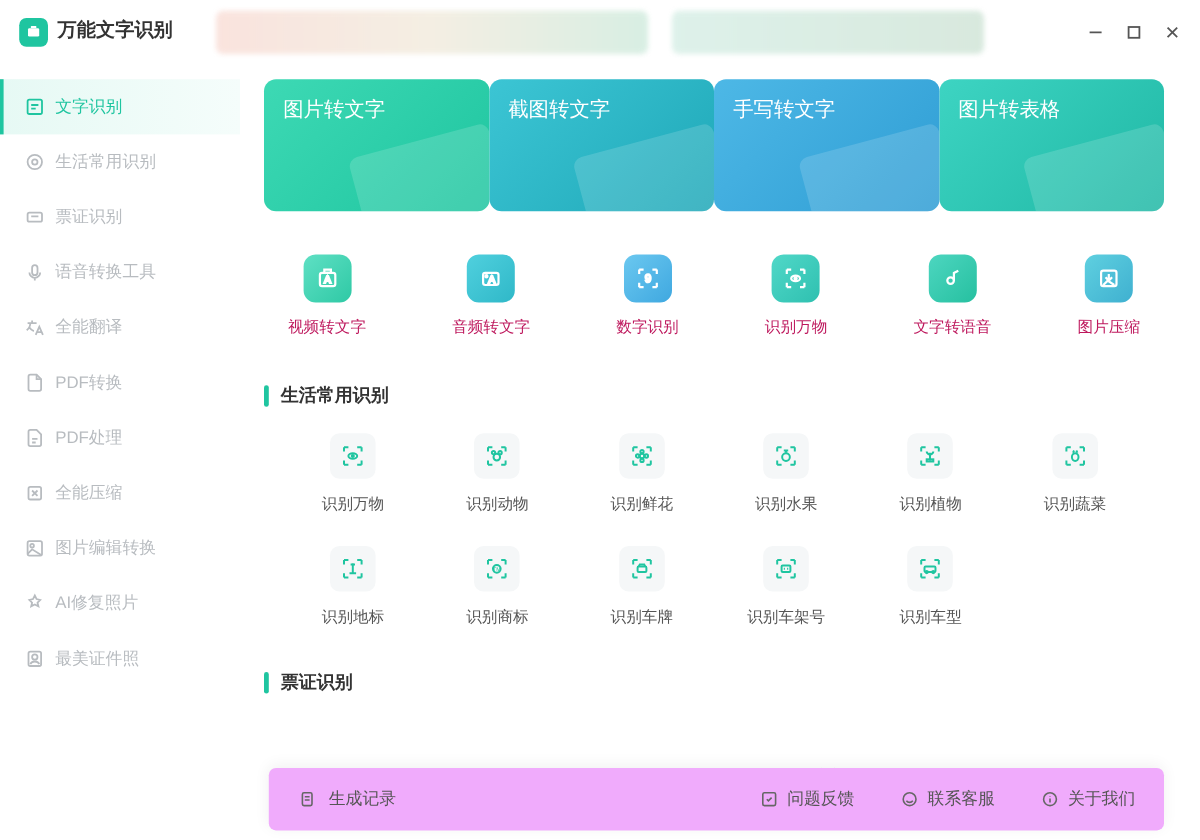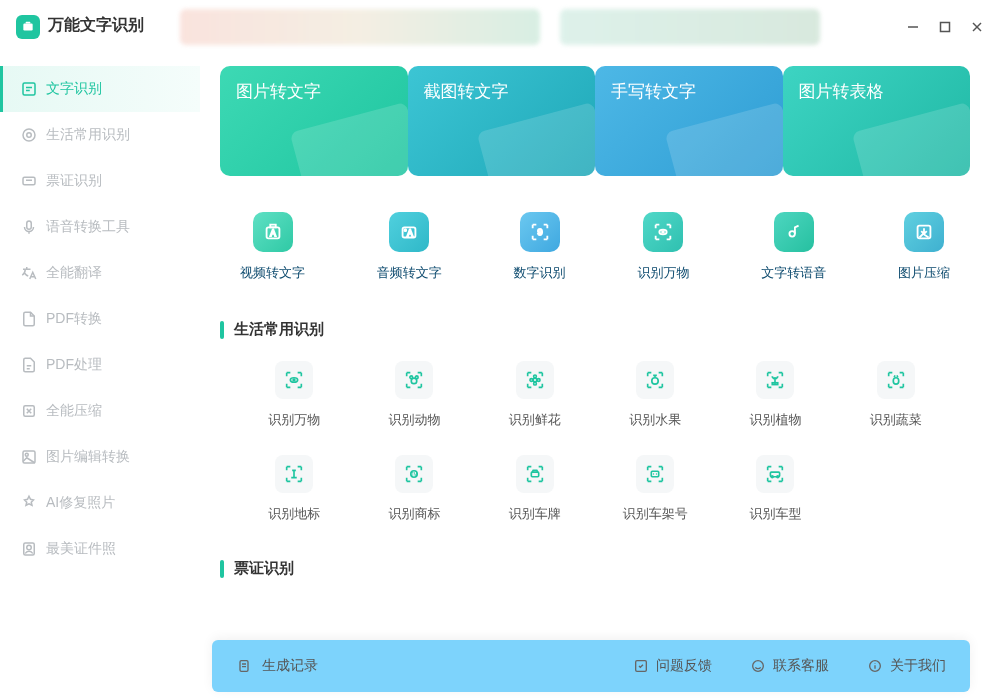--- a/index.html
+++ b/index.html
@@ -31,39 +31,39 @@
     .hero-card::after { content: ''; position: absolute; right: -10px; bottom: -20px; width: 120px; height: 80px; background: rgba(255,255,255,0.15); border-radius: 8px; transform: rotate(-15deg); }
     .hero-1 { background: linear-gradient(135deg, #3dd9b4 0%, #1fc5a0 100%); }
     .hero-2 { background: linear-gradient(135deg, #3cc5d4 0%, #1fa8b8 100%); }
     .hero-3 { background: linear-gradient(135deg, #4db8e6 0%, #2f9dd4 100%); }
     .hero-4 { background: linear-gradient(135deg, #3dd4c2 0%, #20b8a5 100%); }
     
     .tool-row { display: flex; justify-content: space-between; padding: 0 20px; margin-bottom: 38px; }
     .tool-item { display: flex; flex-direction: column; align-items: center; gap: 12px; cursor: pointer; }
     .tool-icon { width: 40px; height: 40px; border-radius: 10px; display: flex; align-items: center; justify-content: center; }
     .tool-icon svg { width: 22px; height: 22px; }
-    .tool-label { font-size: 13px; color: #0c4a6e; }
+    .tool-label { font-size: 13px; color: #be185d; }
     .ti-1 { background: linear-gradient(135deg, #5fe0c4, #2fc9a5); }
     .ti-2 { background: linear-gradient(135deg, #50d0de, #2fb8c8); }
     .ti-3 { background: linear-gradient(135deg, #6bc8f0, #3fa8e0); }
     .ti-4 { background: linear-gradient(135deg, #50d8c8, #2fc0b0); }
     .ti-5 { background: linear-gradient(135deg, #4dd6c0, #26c0a0); }
     .ti-6 { background: linear-gradient(135deg, #5fd0e0, #3fb0d0); }
     
     .section-header { display: flex; align-items: center; gap: 10px; margin-bottom: 22px; }
     .section-bar { width: 4px; height: 18px; background: #1fc5a0; border-radius: 2px; }
     .section-title { font-size: 15px; font-weight: 600; color: #333; }
     
     .grid-tools { display: grid; grid-template-columns: repeat(6, 1fr); gap: 26px 12px; padding: 0 20px; margin-bottom: 36px; }
     .grid-item { display: flex; flex-direction: column; align-items: center; gap: 12px; cursor: pointer; }
     .grid-icon { width: 38px; height: 38px; border-radius: 8px; background: #f5f7f8; display: flex; align-items: center; justify-content: center; color: #1fc5a0; }
     .grid-icon svg { width: 22px; height: 22px; }
     .grid-label { font-size: 13px; color: #555; }
     
-    .bottom-bar { position: absolute; left: 12px; right: 30px; bottom: 8px; height: 52px; background: #7dd3fc; box-shadow: 0 -2px 12px rgba(0,0,0,0.06); border-radius: 6px; display: flex; align-items: center; padding: 0 24px; }
+    .bottom-bar { position: absolute; left: 24px; right: 30px; bottom: 8px; height: 52px; background: #f0abfc; box-shadow: 0 -2px 12px rgba(0,0,0,0.06); border-radius: 6px; display: flex; align-items: center; padding: 0 24px; }
     .bb-left { display: flex; align-items: center; gap: 10px; font-size: 14px; color: #555; cursor: pointer; }
     .bb-right { margin-left: auto; display: flex; gap: 38px; }
     .bb-link { display: flex; align-items: center; gap: 7px; font-size: 14px; color: #555; cursor: pointer; }
     .bb-icon { width: 16px; height: 16px; display: flex; align-items: center; justify-content: center; color: #666; }
     
     .ghost-row { display: flex; padding: 0 20px; gap: 40px; font-size: 13px; color: #999; opacity: 0.6; margin-top: 60px; }
   </style>
 </head>
 <body>
 

